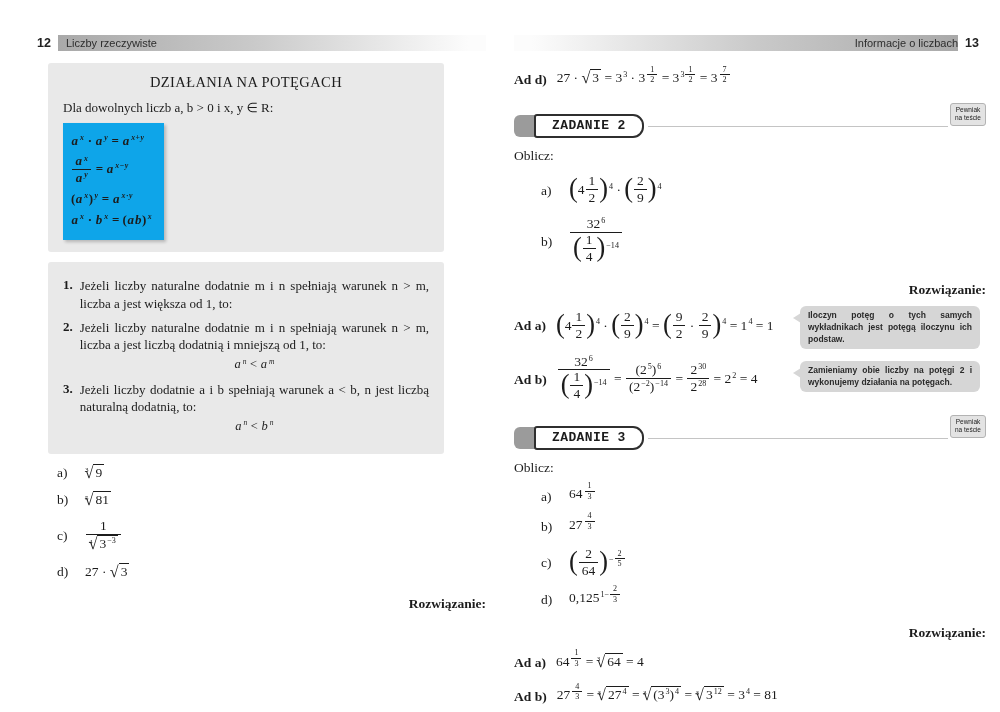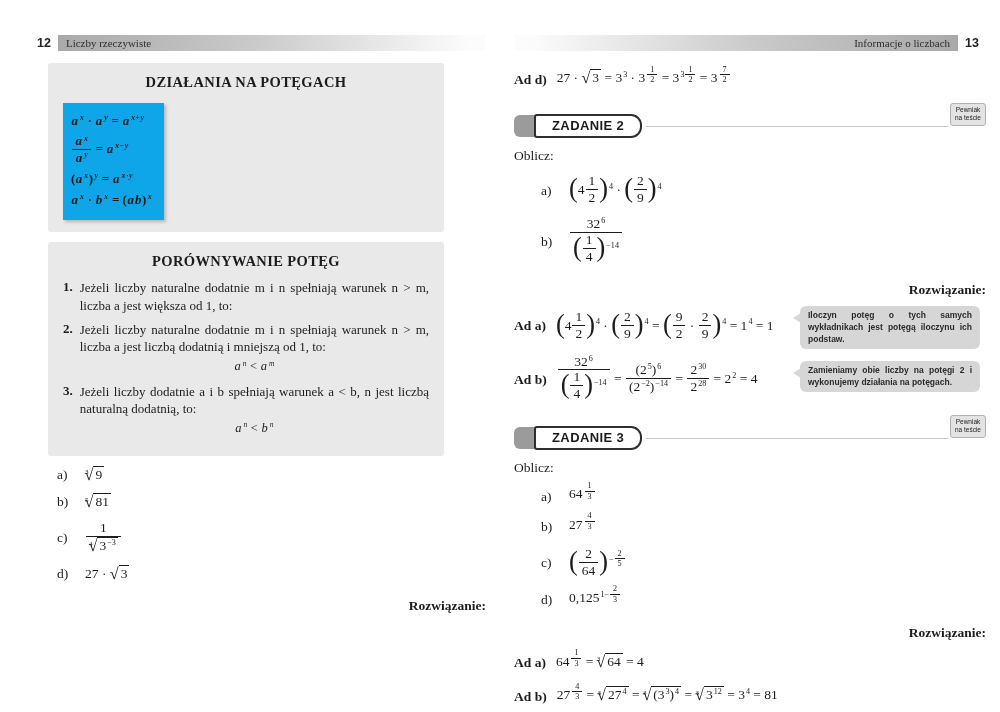--- a/index.html
+++ b/index.html
@@ -8,40 +8,40 @@
     font-family:"Liberation Serif", serif;color:#1c1c1c;overflow:hidden;
   }
   .col{position:absolute;top:34px;}
   .col-left{left:30px;width:456px;}
   .col-right{left:514px;width:472px;}
 
   
   .hdr{display:flex;align-items:center;height:17px;margin-bottom:12px;}
   .pnum{font-family:"Liberation Sans",sans-serif;font-weight:bold;font-size:12.5px;padding:0 7px;color:#222;}
   .hbar{flex:1;height:16px;display:flex;align-items:center;
-        font-family:Liberation Serif, serif;font-size:11px;color:#2d2d2d;}
+        font-family:Liberation Sans, sans-serif;font-size:11px;color:#2d2d2d;}
   .hbar-left{background:linear-gradient(90deg,#a9a9a9 0%,#c9c9c9 45%,#fcfcfc 96%);padding-left:8px;}
-  .hbar-right{background:linear-gradient(270deg,#a9a9a9 0%,#c9c9c9 45%,#fcfcfc 96%);justify-content:flex-end;padding-right:8px;}
+  .hbar-right{background:linear-gradient(270deg,#a9a9a9 0%,#c9c9c9 45%,#fcfcfc 96%);justify-content:flex-end;}
 
   
   .gbox{background:#e9e9e9;border-radius:3px;padding:8px 15px 12px;width:366px;margin-left:18px;}
-  .gtitle{text-align:center;font-weight:bold;font-size:14.5px;letter-spacing:.4px;margin:3px 0 9px;}
+  .gtitle{text-align:center;font-weight:normal;font-size:14.5px;letter-spacing:.4px;margin:3px 0 9px;}
   .gintro{font-size:13px;margin:0 0 4px;}
   .wbox{background:#0ea5e9;box-shadow:2px 2px 3px rgba(0,0,0,.22);display:inline-block;padding:5px 12px 7px 8px;margin-top:3px;}
   .wform{font-weight:bold;font-size:13px;margin:5px 0;}
   .bitem{display:flex;gap:7px;font-size:13px;margin:7px 0 6px;}
   .bnum{font-weight:bold;}
   .btext{text-align:justify;line-height:1.32;}
   .bform{text-align:center;font-size:12.5px;margin:4px 0 1px;}
 
   
   .zrow{display:flex;align-items:center;margin:17px 0 10px;position:relative;}
   .ztab{width:32px;height:22px;background:#9b9b9b;border-radius:6px 0 0 6px;flex:none;}
   .zbox{background:#fff;border:2px solid #2f2f2f;border-radius:3px 11px 11px 3px;
-        padding:2px 16px 3px;font-family:Liberation Sans, sans-serif;font-weight:bold;
+        padding:2px 16px 3px;font-family:Liberation Mono, monospace;font-weight:bold;
         font-size:13px;letter-spacing:.4px;margin-left:-12px;position:relative;}
   .zline{flex:1;height:1px;background:#c4c4c4;margin-left:4px;}
 
   
   .badge{background:#e3e3e3;border:1px solid #b3b3b3;border-radius:3px;
          font-family:"Liberation Sans",sans-serif;font-size:6.5px;line-height:1.3;
          text-align:center;padding:2px 4px;color:#222;width:max-content;}
   .badge-left{position:absolute;left:-24px;top:2px;}
   .badge-right{flex:none;transform:translateY(-12px);margin-left:2px;}
 
@@ -80,33 +80,33 @@
 
   <div class="hdr">
     <span class="pnum">12</span>
     <span class="hbar hbar-left">
       <span>Liczby rzeczywiste</span>
     </span>
   </div>
 
   <div class="gbox">
     <div class="gtitle">DZIAŁANIA NA POTĘGACH</div>
+    <div class="gintro">Dla dowolnych liczb a, b &gt; 0 i x, y ∈ R:</div>
     <div class="wbox">
       <div class="wform m"><i>a</i><sup><i>x</i></sup> · <i>a</i><sup><i>y</i></sup> = <i>a</i><sup><i>x</i>+<i>y</i></sup></div>
       <div class="wform m"><span class="fr">
             <span class="fn"><i>a</i><sup><i>x</i></sup></span>
             <span class="fd"><i>a</i><sup><i>y</i></sup></span>
           </span> = <i>a</i><sup><i>x</i>−<i>y</i></sup></div>
       <div class="wform m">(<i>a</i><sup><i>x</i></sup>)<sup><i>y</i></sup> = <i>a</i><sup><i>x</i>·<i>y</i></sup></div>
       <div class="wform m"><i>a</i><sup><i>x</i></sup> · <i>b</i><sup><i>x</i></sup> = (<i>a</i><i>b</i>)<sup><i>x</i></sup></div>
     </div>
   </div>
 
   <div class="gbox" style="margin-top:10px">
-    <div class="gtitle">PORÓWNYWANIE POTĘG</div>
 
     <div class="bitem">
       <span class="bnum">1.</span>
       <span class="btext">
         <span>Jeżeli liczby naturalne dodatnie m i n spełniają warunek n &gt; m, liczba a jest większa od 1, to:</span>
       </span>
     </div>
 
     <div class="bitem">
       <span class="bnum">2.</span>

